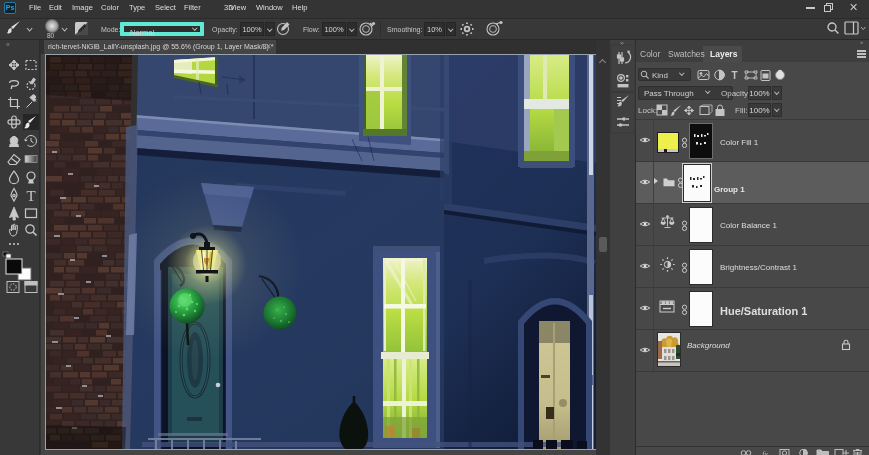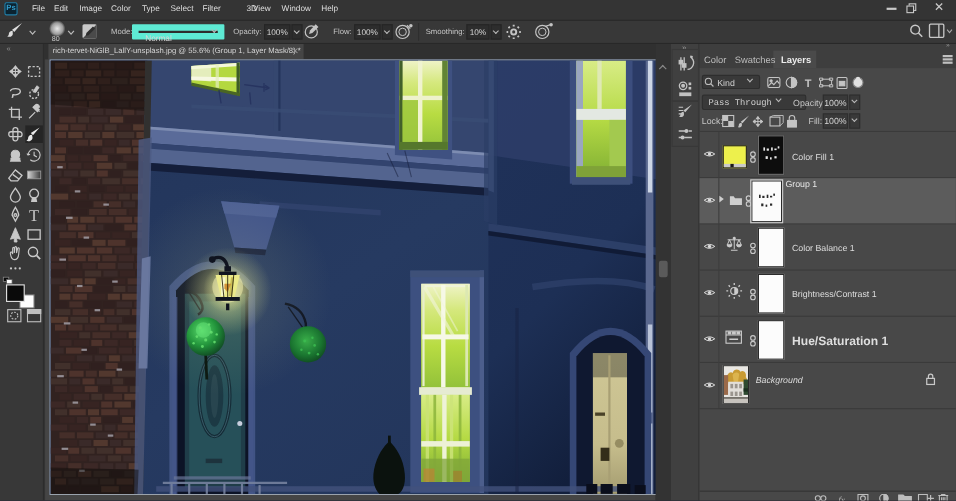--- a/index.html
+++ b/index.html
@@ -91,21 +91,21 @@
         </g>
       <g transform="translate(845,4)">
           <rect x="0" y="0" width="13" height="12" rx="1" fill="none" stroke="#c8c8c8" stroke-width="1.2"></rect>
           <path d="M8.5,0 V12" stroke="#c8c8c8" stroke-width="1.2"></path>
           <path d="M59,0"></path>
         </g>
       <path d="M861,9 l2.2,2.6 l2.2,-2.6" fill="none" stroke="#aaa" stroke-width="1"></path>
     </svg>
     
     <div class="abs" style="left:101px;top:8px;color:#c6c6c6;font-size:7px;">Mode:</div>
-    <div class="abs" style="left:120px;top:4px;width:84px;height:14px;background:#2d2d2d;border:6px solid #5eead4;border-radius:1px;color:#d6d6d6;font-size:7.5px;line-height:13px;padding-left:6px;">Normal</div>
+    <div class="abs" style="left:120px;top:4px;width:84px;height:14px;background:#2d2d2d;border:4px solid #5eead4;border-radius:1px;color:#d6d6d6;font-size:7.5px;line-height:13px;padding-left:6px;">Normal</div>
     <div class="abs" style="left:193px;top:4px;color:#aaa;font-size:7px;line-height:14px;"><span style="display:inline-block;width:3.5px;height:3.5px;border-right:1px solid #b8b8b8;border-bottom:1px solid #b8b8b8;transform:rotate(45deg);vertical-align:1.5px;"></span></div>
     <div class="abs" style="left:212px;top:8px;color:#c6c6c6;font-size:7px;">Opacity:</div>
     <div class="abs" style="left:240px;top:4px;width:24px;height:14px;background:#2d2d2d;border:1px solid #252525;color:#d6d6d6;font-size:7.5px;line-height:13px;text-align:center;">100%</div>
     <div class="abs" style="left:265px;top:4px;width:10px;height:14px;background:#2d2d2d;border:1px solid #252525;color:#aaa;font-size:7px;line-height:13px;text-align:center;"><span style="display:inline-block;width:3.5px;height:3.5px;border-right:1px solid #b8b8b8;border-bottom:1px solid #b8b8b8;transform:rotate(45deg);vertical-align:1.5px;"></span></div>
     <div class="abs" style="left:303px;top:8px;color:#c6c6c6;font-size:7px;">Flow:</div>
     <div class="abs" style="left:322px;top:4px;width:24px;height:14px;background:#2d2d2d;border:1px solid #252525;color:#d6d6d6;font-size:7.5px;line-height:13px;text-align:center;">100%</div>
     <div class="abs" style="left:347px;top:4px;width:10px;height:14px;background:#2d2d2d;border:1px solid #252525;color:#aaa;font-size:7px;line-height:13px;text-align:center;"><span style="display:inline-block;width:3.5px;height:3.5px;border-right:1px solid #b8b8b8;border-bottom:1px solid #b8b8b8;transform:rotate(45deg);vertical-align:1.5px;"></span></div>
     <div class="abs" style="left:387px;top:8px;color:#c6c6c6;font-size:7px;">Smoothing:</div>
     <div class="abs" style="left:424px;top:4px;width:21px;height:14px;background:#2d2d2d;border:1px solid #252525;color:#d6d6d6;font-size:7.5px;line-height:13px;text-align:center;">10%</div>
     <div class="abs" style="left:446px;top:4px;width:10px;height:14px;background:#2d2d2d;border:1px solid #252525;color:#aaa;font-size:7px;line-height:13px;text-align:center;"><span style="display:inline-block;width:3.5px;height:3.5px;border-right:1px solid #b8b8b8;border-bottom:1px solid #b8b8b8;transform:rotate(45deg);vertical-align:1.5px;"></span></div>
@@ -912,21 +912,21 @@
           <path d="M22.5,1.2 a4.8,4.8 0 0 1 0,9.6 Z" fill="#c4c4c4"></path>
         <text x="34.5" y="10" font-size="10" fill="#c4c4c4" stroke="none" font-weight="bold" font-family="Liberation Sans">T</text>
         <path d="M48,2 h3 v2 h-3 z M57,2 h3 v2 h-3 z M48,8 h3 v2 h-3 z M57,8 h3 v2 h-3 z M50,3 h8 M50,9 h8 M49,4 v4 M59,4 v4" stroke-width="0.9"></path>
         <rect x="64" y="1.5" width="9" height="10" rx="1"></rect>
           <rect x="66" y="5" width="5" height="4" fill="#c4c4c4"></rect>
         <circle cx="83" cy="6" r="4.5" fill="#e0e0e0" stroke="#888"></circle>
           <circle cx="83" cy="2.5" r="1.8" fill="#e0e0e0" stroke="none"></circle>
       </g>
     </svg>
 
-    <div class="abs" style="left:2px;top:46px;width:95px;height:14px;background:#393939;border:1px solid #2e2e2e;border-radius:2px;color:#d0d0d0;font-size:8px;line-height:13px;padding-left:5px;font-family:Liberation Mono, monospace;">Pass Through</div>
+    <div class="abs" style="left:2px;top:46px;width:95px;height:14px;background:#393939;border:1px solid #2e2e2e;border-radius:2px;color:#d0d0d0;font-size:8px;line-height:13px;padding-left:5px;">Pass Through</div>
     <div class="abs" style="left:70px;top:48px;color:#aaa;font-size:7px;"><span style="display:inline-block;width:3.5px;height:3.5px;border-right:1px solid #b8b8b8;border-bottom:1px solid #b8b8b8;transform:rotate(45deg);vertical-align:1.5px;"></span></div>
     <div class="abs" style="left:85px;top:49px;color:#c6c6c6;font-size:8px;">Opacity:</div>
     <div class="abs" style="left:112px;top:46px;width:23px;height:14px;background:#393939;border:1px solid #2e2e2e;color:#d6d6d6;font-size:8px;line-height:13px;text-align:center;">100%</div>
     <div class="abs" style="left:136px;top:46px;width:10px;height:14px;background:#393939;border:1px solid #2e2e2e;color:#aaa;font-size:7px;line-height:12px;text-align:center;"><span style="display:inline-block;width:3.5px;height:3.5px;border-right:1px solid #b8b8b8;border-bottom:1px solid #b8b8b8;transform:rotate(45deg);vertical-align:1.5px;"></span></div>
 
     <div class="abs" style="left:2px;top:66px;color:#c6c6c6;font-size:8px;">Lock:</div>
     <svg class="abs" style="left:20px;top:64px;" width="70" height="13" viewBox="0 0 70 13">
       <g stroke="#c4c4c4" fill="none" stroke-width="1">
         <rect x="1" y="1" width="10" height="10"></rect>
           <rect x="1" y="1" width="5" height="5" fill="#c4c4c4" stroke="none"></rect>
@@ -1013,21 +1013,21 @@
           <rect x="7" y="13" width="1.5" height="3"></rect>
           <rect x="10" y="14" width="2" height="2"></rect>
           <rect x="14" y="13" width="1.5" height="3"></rect>
           <rect x="17" y="14" width="2" height="1.5"></rect>
           <rect x="20" y="12" width="1.5" height="2"></rect>
           <rect x="9" y="21" width="2" height="2.5"></rect>
           <rect x="13" y="22" width="1.5" height="2"></rect>
           <rect x="17" y="21" width="2" height="2"></rect>
         </g>
       </svg>
-    <div class="abs" style="left:78px;top:123px;color:#e6e6e6;font-size:8px;">Group 1</div>
+    <div class="abs" style="left:78px;top:145px;color:#e6e6e6;font-size:8px;font-weight:bold;">Group 1</div>
 
     <svg class="abs" style="left:23px;top:175px;" width="17" height="14" viewBox="0 0 17 14">
         <g stroke="#cccccc" fill="none" stroke-width="0.9">
           <path d="M8.5,1.5 V11.5 M5.5,12.5 h6 M2.5,3 h12"></path>
           <circle cx="8.5" cy="1.5" r="1" fill="#cccccc"></circle>
           <path d="M4.2,3 L2.2,7.5 M4.2,3 L6.2,7.5 M12.8,3 L10.8,7.5 M12.8,3 L14.8,7.5"></path>
           <path d="M2,7.5 a2.2,2 0 0 0 4.4,0 Z M10.6,7.5 a2.2,2 0 0 0 4.4,0 Z" fill="#cccccc"></path>
         </g>
       </svg>
     <svg class="abs" style="left:45px;top:180px;" width="7" height="12" viewBox="0 0 7 12">

